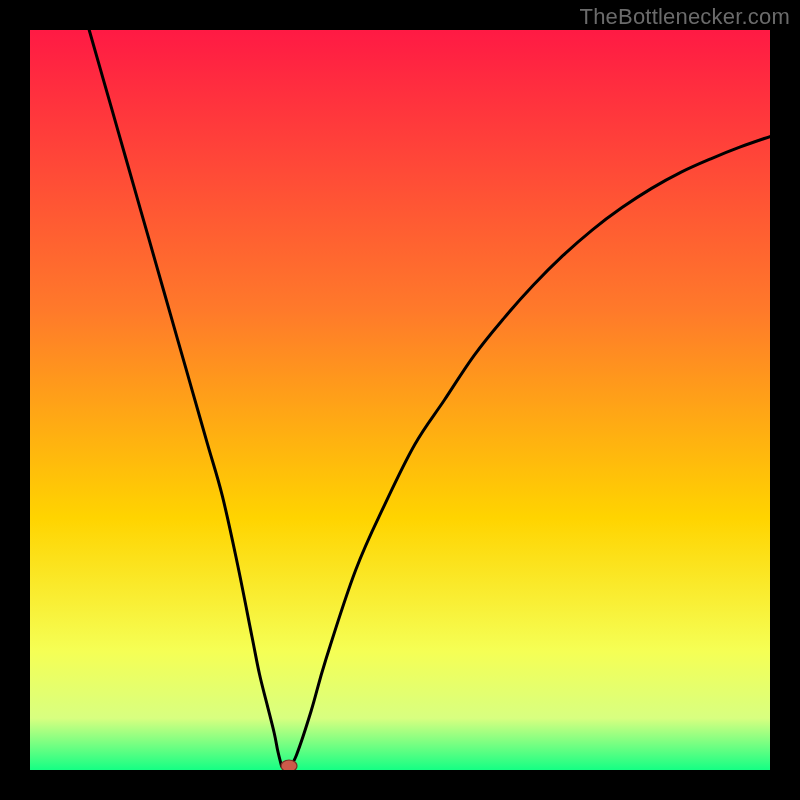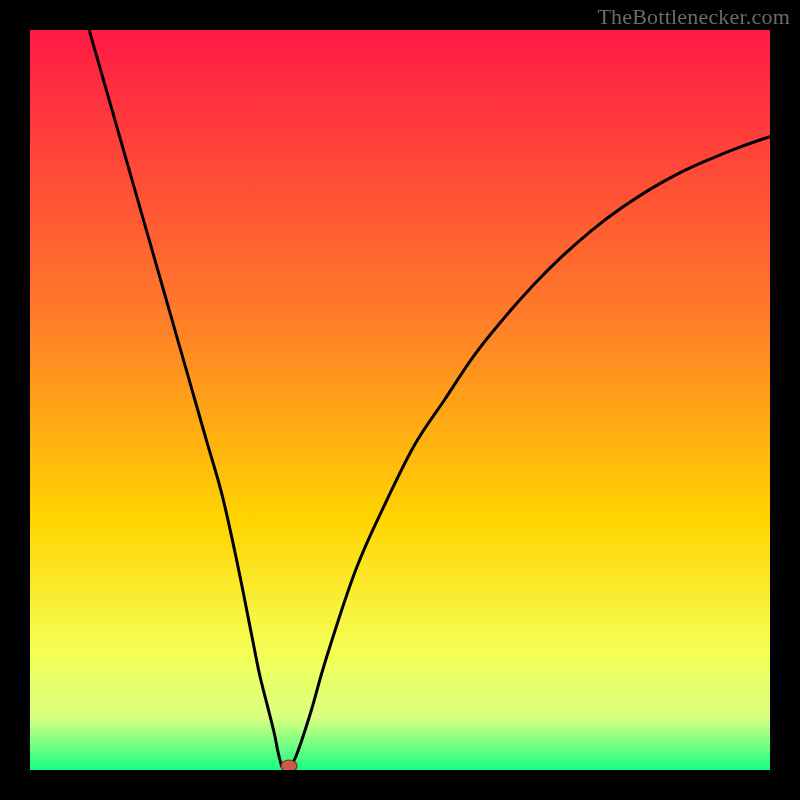--- a/index.html
+++ b/index.html
@@ -11,21 +11,20 @@
     overflow: hidden;
     font-family: Arial, Helvetica, sans-serif;
   }
   .frame {
     position: absolute;
     left: 0;
     top: 0;
     width: 800px;
     height: 800px;
     background: #000000;
-    font-family: Liberation Serif, serif;
   }
   .plot-area {
     position: absolute;
     left: 30px;
     top: 30px;
     width: 740px;
     height: 740px;
     overflow: hidden;
   }
   svg.chart-svg {

